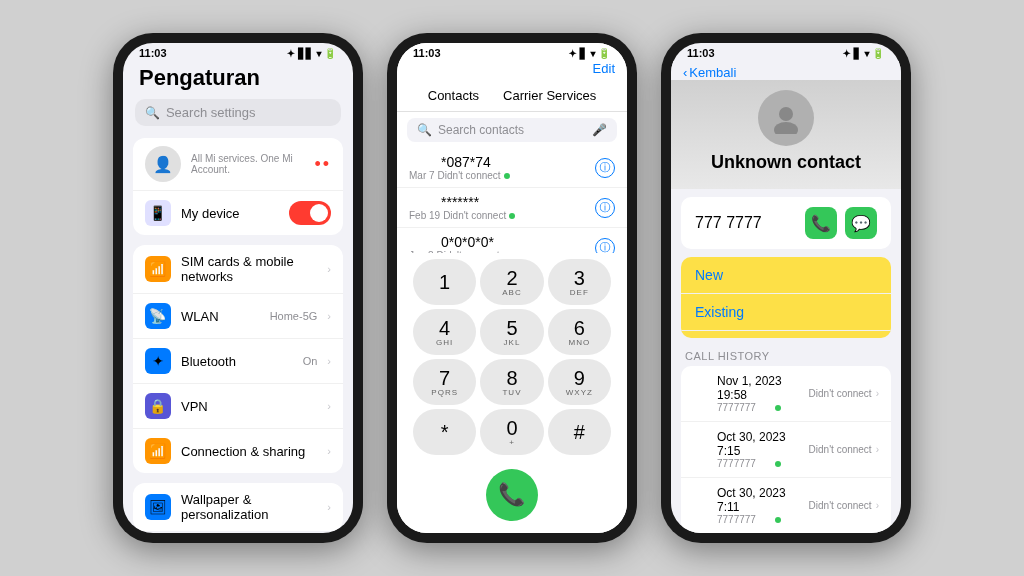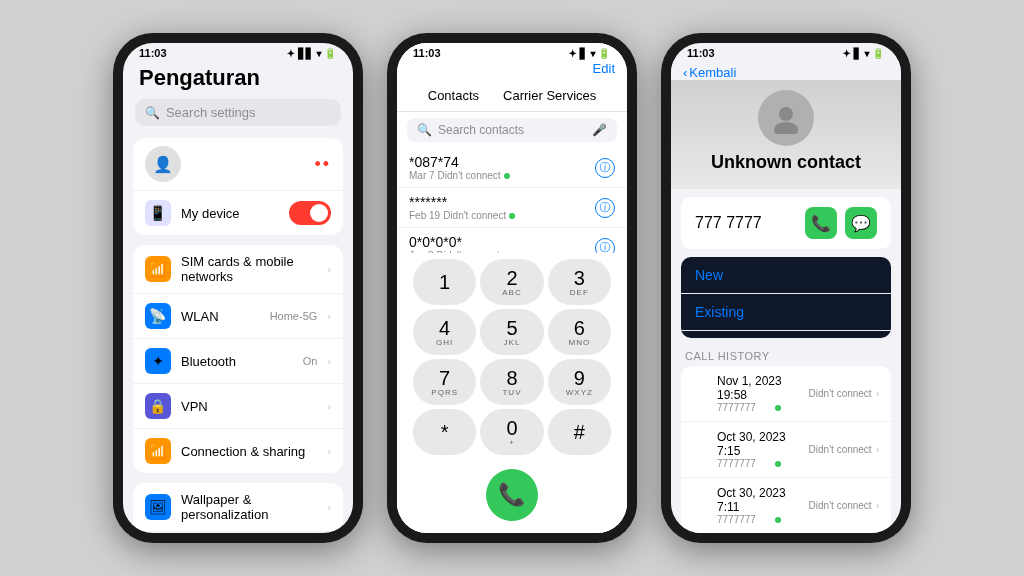--- a/index.html
+++ b/index.html
@@ -151,21 +151,21 @@
       font-size: 12px;
     }
     .call-log { flex: 1; overflow: hidden; }
     .call-item {
       display: flex;
       align-items: center;
       padding: 6px 12px;
       border-bottom: 1px solid #f0f0f0;
     }
     .call-info { flex: 1; }
-    .call-number { font-size: 14px; font-weight: 500; color: #000; }
+    .call-number { font-size: 14px; font-weight: 500; color: #000; margin-left: 32px; }
     .call-meta { font-size: 10px; color: #8e8e93; display: flex; align-items: center; gap: 3px; }
     .green-dot { width: 6px; height: 6px; border-radius: 3px; background: #34c759; }
     .info-btn {
       width: 20px; height: 20px; border-radius: 10px;
       border: 1.5px solid #007aff; color: #007aff;
       display: flex; align-items: center; justify-content: center;
       font-size: 11px;
     }
     
     .dialpad {
@@ -234,21 +234,21 @@
     .contact-phone { font-size: 16px; color: #000; }
     .contact-actions { display: flex; gap: 8px; }
     .action-btn {
       width: 32px; height: 32px; border-radius: 8px;
       display: flex; align-items: center; justify-content: center;
       font-size: 16px;
     }
     .action-call { background: #34c759; color: #fff; }
     .action-msg { background: #34c759; color: #fff; }
     .contact-options {
-      background: #0f172a;
+      background: #fde047;
       margin: 8px 10px 0;
       border-radius: 10px;
       overflow: hidden;
     }
     .contact-option {
       padding: 10px 14px;
       border-bottom: 1px solid #f0f0f0;
       font-size: 14px;
       color: #007aff;
       font-weight: 500;
@@ -305,20 +305,21 @@
 
         <div class="search-bar">
           <span class="search-icon-s">🔍</span>
           <span>Search settings</span>
         </div>
 
         <div class="settings-section">
           <div class="settings-item account-item">
             <div class="account-avatar">👤</div>
             <div class="account-text">
+              <div class="account-sub">All Mi services. One Mi Account.</div>
             </div>
             <span class="red-dots">••</span>
           </div>
           <div class="device-item settings-item">
             <div class="item-icon" style="background:#e0e0ff;">📱</div>
             <span class="item-label">My device</span>
             <div class="device-toggle">
               <div class="toggle-knob"></div>
             </div>
           </div>

